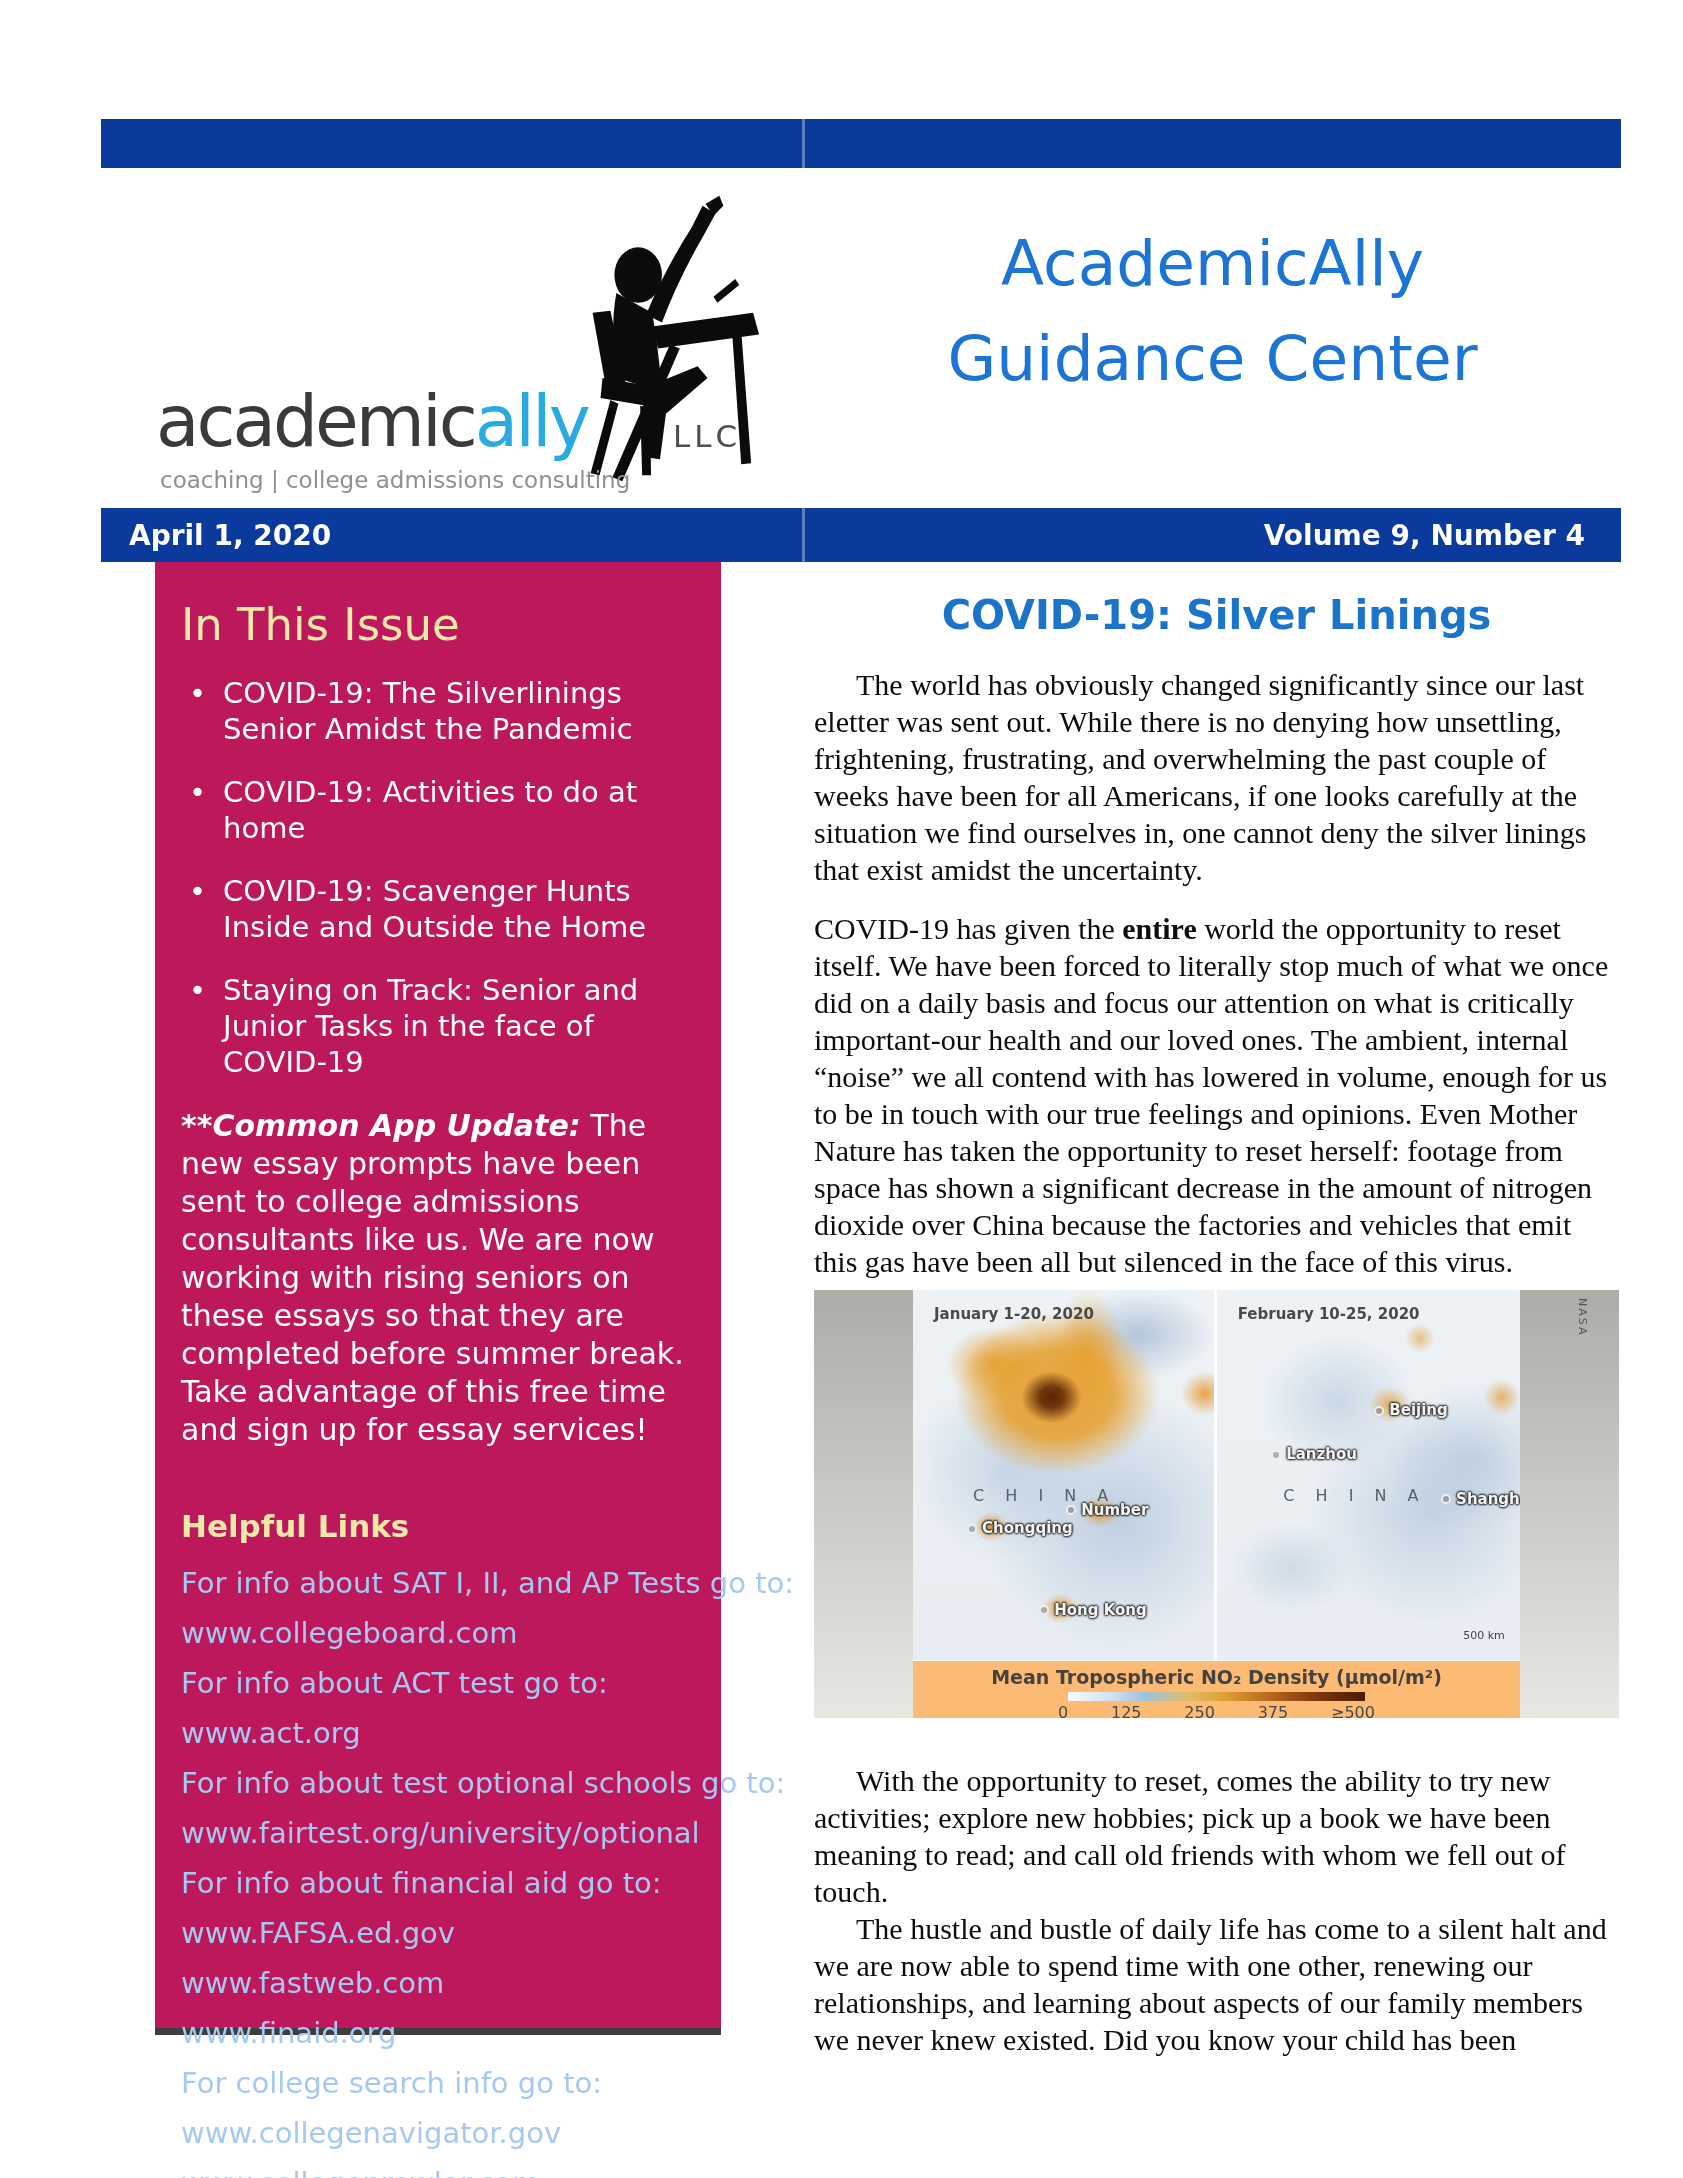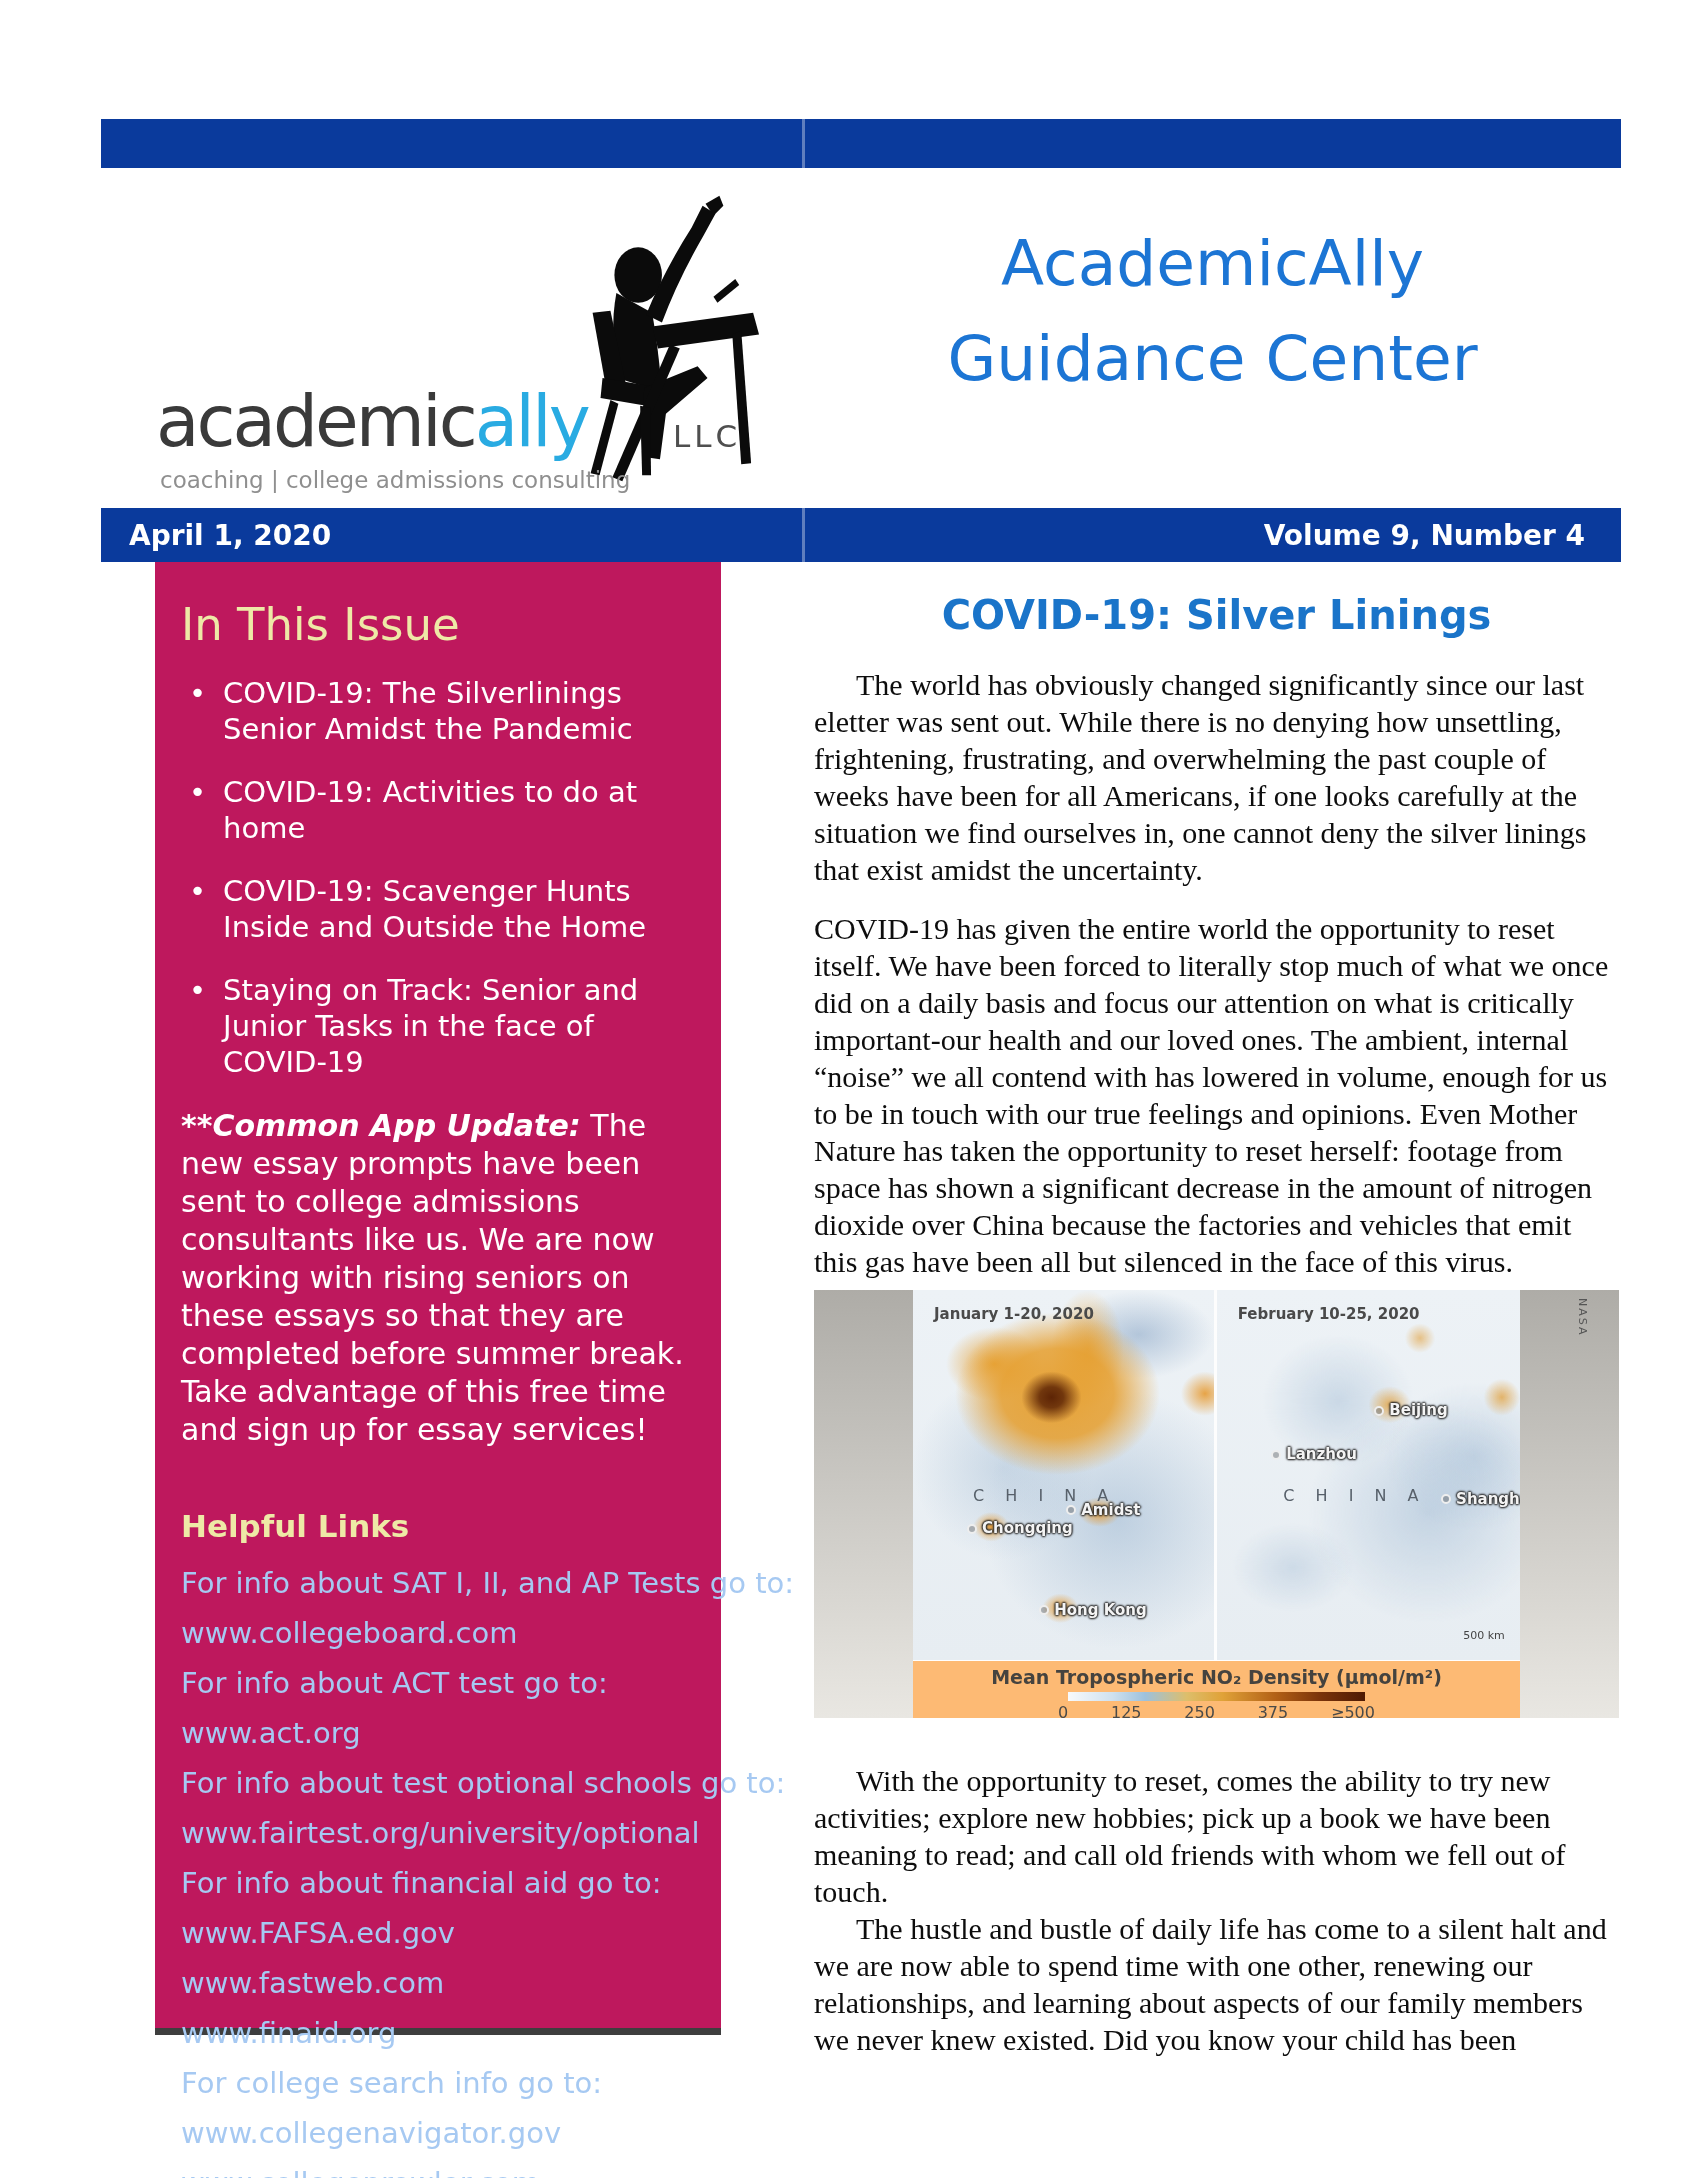--- a/index.html
+++ b/index.html
@@ -41,21 +41,21 @@
   .links div{white-space:nowrap;}
 
   
   .article{position:absolute;left:814px;top:562px;width:805px;}
   .article-title{text-align:center;color:#1a74c9;font-size:40px;font-weight:bold;margin:30px 0 0 0;}
   .body-text{font-family:"Liberation Serif",serif;font-size:30px;line-height:37px;color:#0d0d0d;margin:0;}
   .p1{margin-top:28px;text-indent:42px;}
   .p2{margin-top:22px;}
   .p3{margin-top:44px;text-indent:42px;}
   .p4{margin-top:0;text-indent:42px;}
-  .bold-word{font-weight:normal;}
+  .bold-word{font-weight:bold;}
 
   
   .map-figure{margin-top:10px;width:805px;height:428px;display:flex;background:#fff;}
   .side-band{width:99px;height:100%;background:linear-gradient(180deg,#aeaca7 0%,#c9c7c2 45%,#e9e7e2 100%);position:relative;}
   .map-center{flex:1;display:flex;flex-wrap:wrap;}
   .panel{width:50%;height:370px;position:relative;box-sizing:border-box;}
   .panel-jan{border-right:3px solid #fdfdfd;
     background:
       radial-gradient(ellipse 10% 7% at 46% 29%, #5d2405 0%, rgba(93,36,5,.85) 40%, rgba(93,36,5,0) 100%),
       radial-gradient(ellipse 34% 22% at 48% 28%, rgba(230,158,44,.95) 0%, rgba(230,158,44,.85) 55%, rgba(230,158,44,0) 100%),
@@ -182,21 +182,21 @@
   <p class="body-text p1">The world has obviously changed significantly since our last eletter was sent out. While there is no denying how unsettling, frightening, frustrating, and overwhelming the past couple of weeks have been for all Americans, if one looks carefully at the situation we find ourselves in, one cannot deny the silver linings that exist amidst the uncertainty.</p>
   <p class="body-text p2"><span>COVID-19 has given the </span><span class="bold-word">entire</span><span> world the opportunity to reset itself. We have been forced to literally stop much of what we once did on a daily basis and focus our attention on what is critically important-our health and our loved ones. The ambient, internal “noise” we all contend with has lowered in volume, enough for us to be in touch with our true feelings and opinions. Even Mother Nature has taken the opportunity to reset herself: footage from space has shown a significant decrease in the amount of nitrogen dioxide over China because the factories and vehicles that emit this gas have been all but silenced in the face of this virus.</span></p>
 
   <div class="map-figure">
     <div class="side-band"></div>
     <div class="map-center">
       <div class="panel panel-jan">
         <span class="panel-date">January 1-20, 2020</span>
         <span class="region" style="left:20%;top:53%;">C H I N A</span>
         <span class="city" style="left:18%;top:62%;">Chongqing</span>
-        <span class="city" style="left:51%;top:57%;">Amidst</span>
+        <span class="city" style="left:51%;top:57%;">Number</span>
         <span class="city" style="left:42%;top:84%;">Hong Kong</span>
       </div>
       <div class="panel panel-feb">
         <span class="panel-date">February 10-25, 2020</span>
         <span class="region" style="left:22%;top:53%;">C H I N A</span>
         <span class="city" style="left:18%;top:42%;">Lanzhou</span>
         <span class="city" style="left:52%;top:30%;">Beijing</span>
         <span class="city" style="left:74%;top:54%;">Shanghai</span>
         <span class="scale"><span class="scale-rule"></span><span>500 km</span></span>
       </div>

